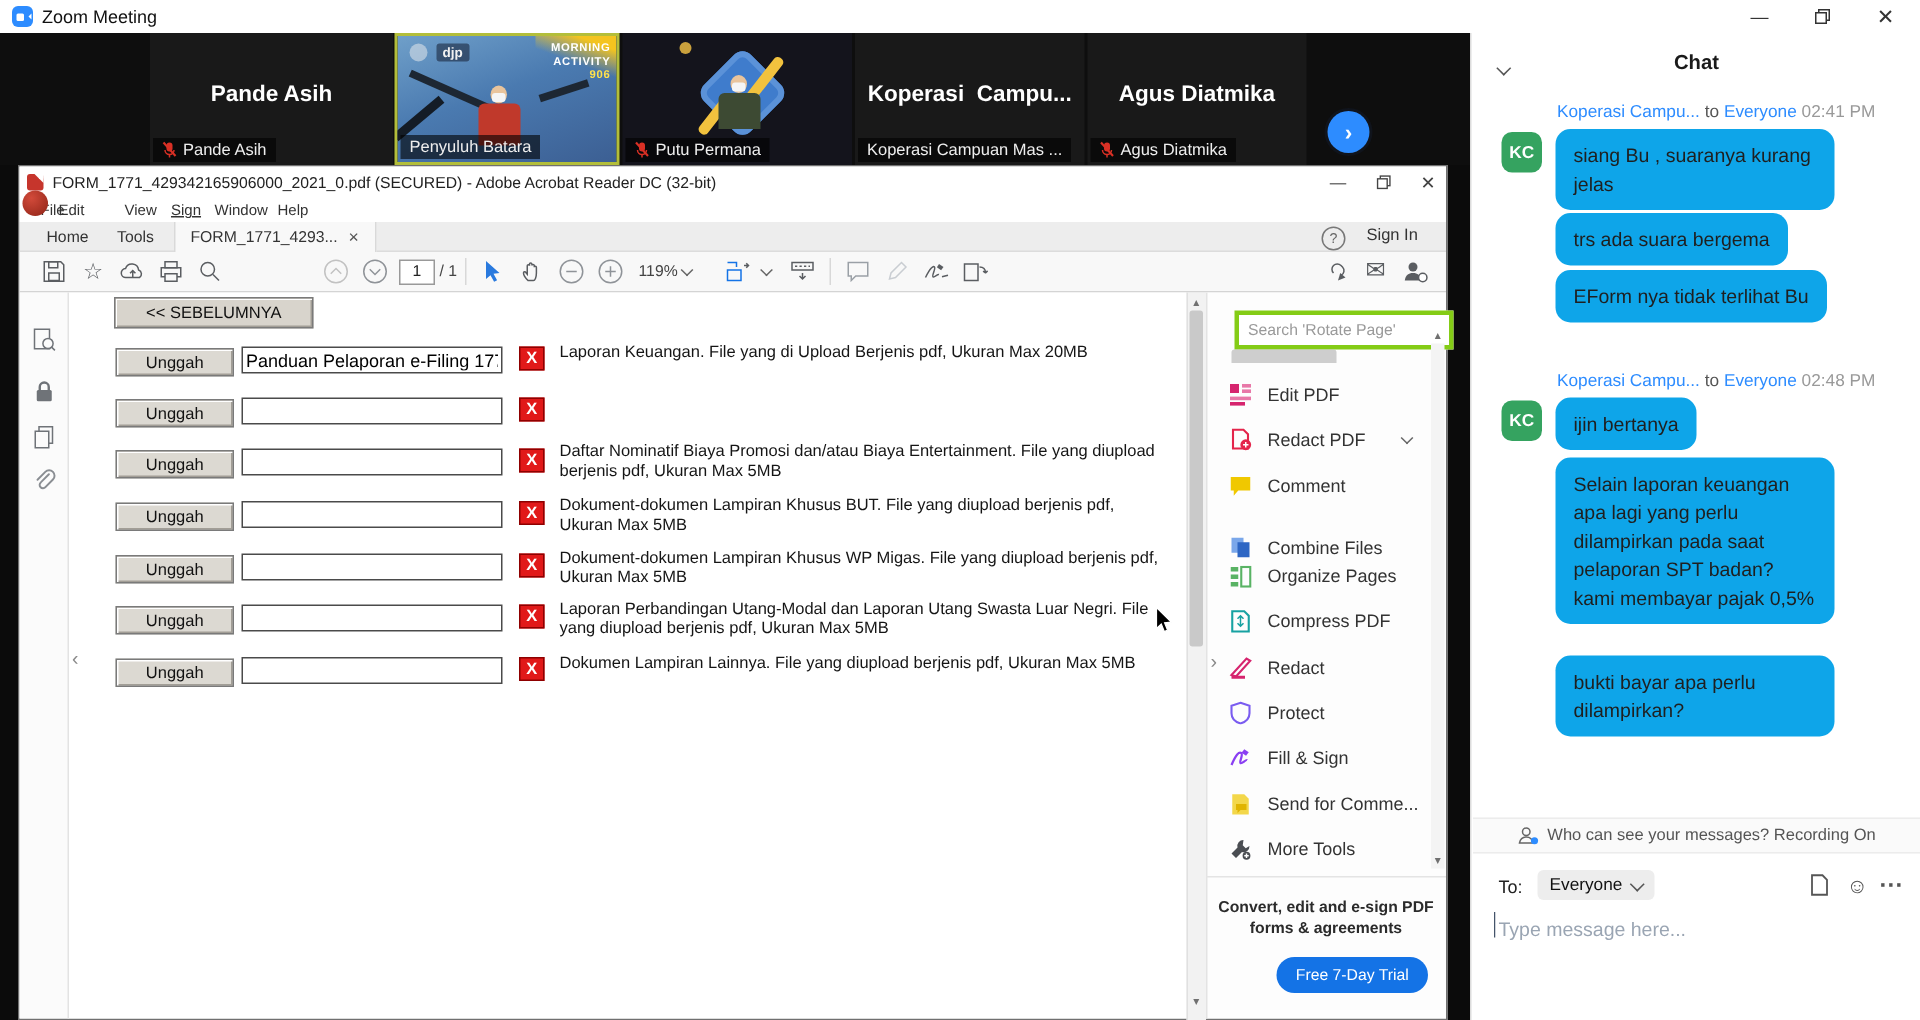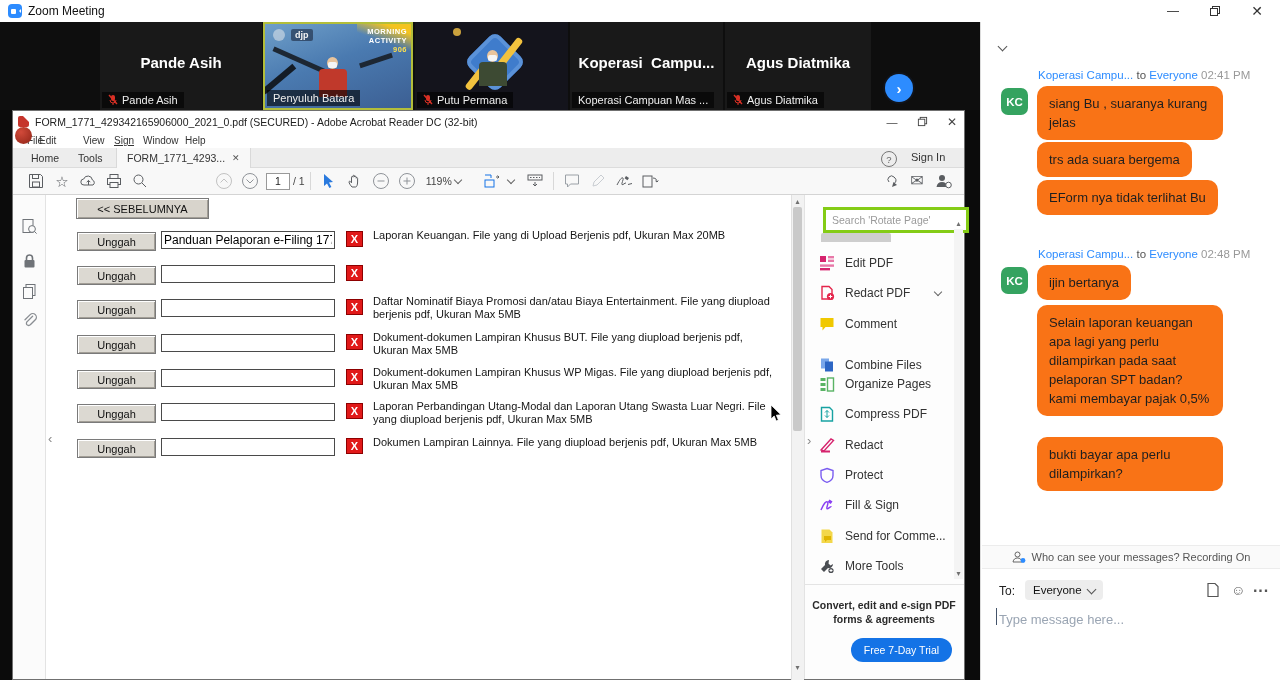--- a/index.html
+++ b/index.html
@@ -108,21 +108,21 @@
   
   #chat{left:980px;top:22px;width:300px;height:658px;background:#fff;border-left:1px solid #dcdcdc;box-sizing:border-box;}
   #chat-title{left:0;top:12px;width:300px;text-align:center;font-size:13.5px;font-weight:700;color:#1a1a1a;}
   #chat-collapse{left:18px;top:14px;}
   .chev{width:6px;height:6px;border-right:1.6px solid #555;border-bottom:1.6px solid #555;transform:rotate(45deg);display:inline-block;}
   .ghead{position:absolute;left:57px;font-size:11.5px;color:#555;white-space:nowrap;}
   .ghead .nm,.ghead .rcpt{color:#2D8CFF;}
   .ghead .tm{color:#999;}
   .avatar{position:absolute;left:20px;width:27px;height:27px;border-radius:7px;background:#35A360;color:#fff;font-size:11.5px;font-weight:700;
           display:flex;align-items:center;justify-content:center;}
-  .bubble{position:absolute;left:56px;max-width:162px;background:#f97316;border-radius:10px;padding:8px 12px;
+  .bubble{position:absolute;left:56px;max-width:162px;background:#0ea5e9;border-radius:10px;padding:8px 12px;
           font-size:13px;line-height:19px;color:#1f1f1f;}
   #privacy{left:1px;top:523px;width:298px;height:24px;background:#fafafa;border-top:1px solid #ececec;border-bottom:1px solid #ececec;
            display:flex;align-items:center;justify-content:center;gap:6px;font-size:11px;color:#555;box-sizing:border-box;}
   #to-label{left:18px;top:562px;font-size:12px;color:#222;}
   #to-pill{left:44px;top:558px;height:20px;background:#ededed;border-radius:4px;display:flex;align-items:center;gap:6px;
            padding:0 8px;font-size:11.5px;color:#111;}
   .chatmini{top:560px;color:#555;}
   #chat-input{left:16px;top:584px;width:268px;height:24px;border:none;outline:none;font-size:13px;color:#222;
               font-family:"Liberation Sans",sans-serif;}
   #chat-input::placeholder{color:#9aa5b3;}
@@ -567,20 +567,21 @@
   </div>
 
   <div id="cursor" class="abs">
     <svg width="13" height="19" viewBox="0 0 13 19">
         <path d="M1 1v14l3.2-3 2 5 2.2-.9-2-4.9 4.6-.4z" fill="#000" stroke="#fff" stroke-width=".8"></path>
       </svg>
   </div>
 
   <div id="chat" class="abs">
     <span id="chat-collapse" class="abs"><span class="chev"></span></span>
+    <div id="chat-title" class="abs">Chat</div>
 
     <div class="ghead" style="top:47px;">
       <span class="nm">Koperasi Campu...</span>
       <span>to</span>
       <span class="rcpt">Everyone</span>
       <span class="tm">02:41 PM</span>
     </div>
     <div class="avatar" style="top:66px;">KC</div>
     <div class="bubble" style="top:64px;">siang Bu , suaranya kurang jelas</div>
     <div class="bubble" style="top:120px;">trs ada suara bergema</div>

